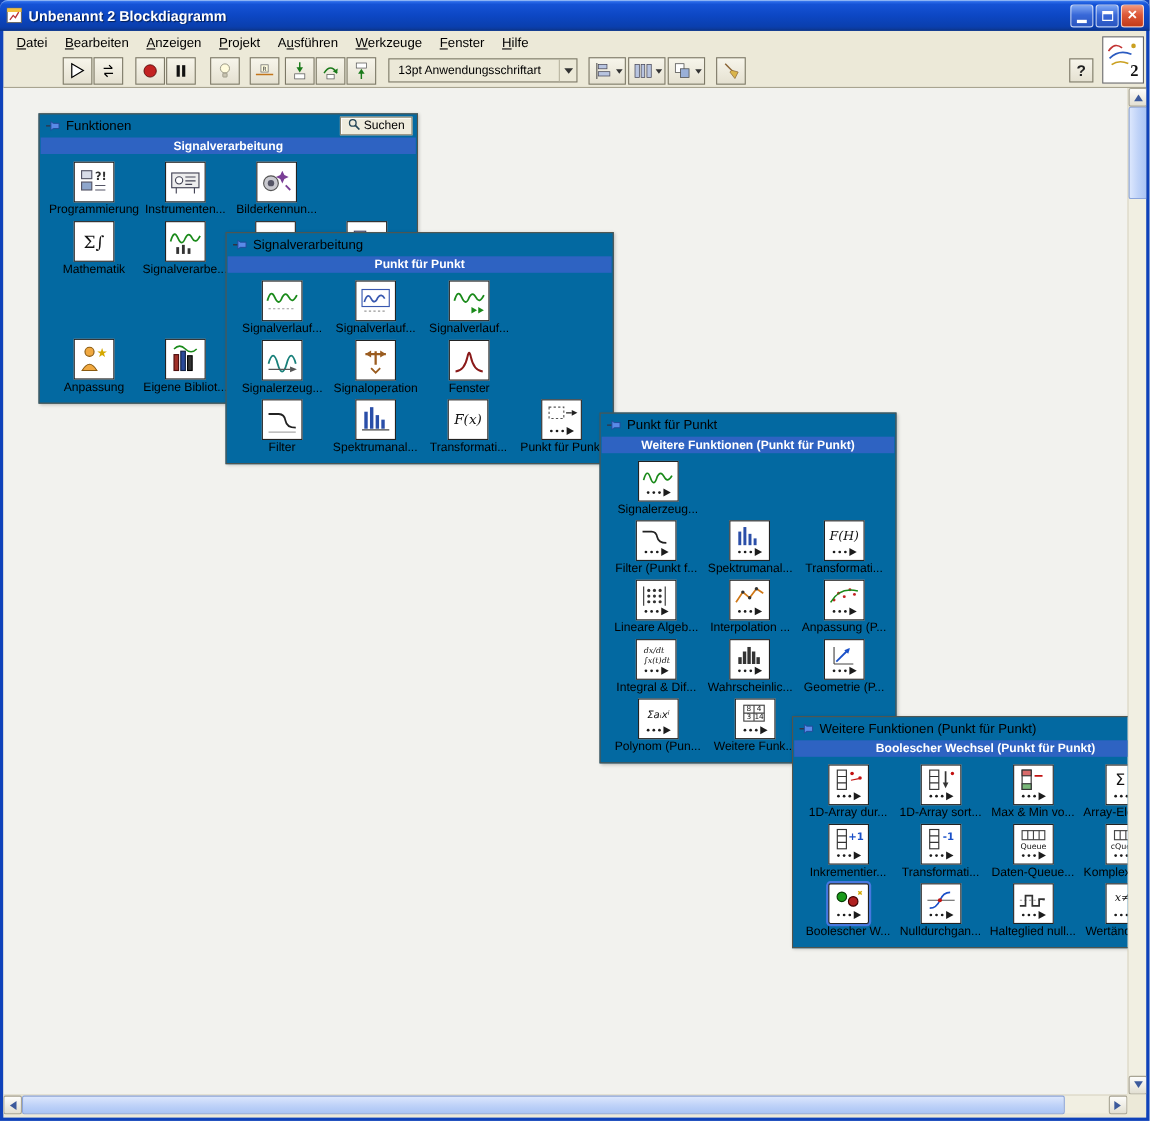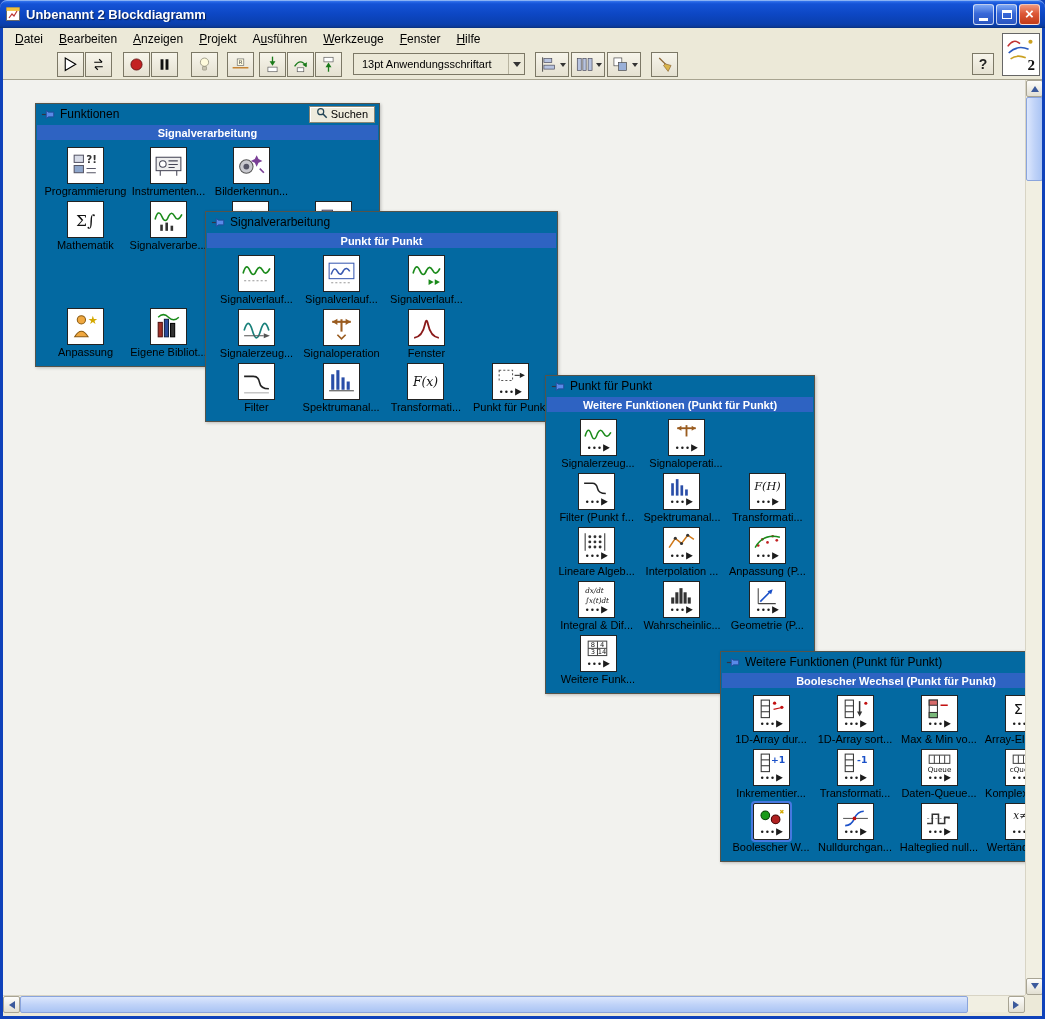--- a/index.html
+++ b/index.html
@@ -520,37 +520,20 @@
                     <g fill="#1c1c1c">
                       <circle cx="7" cy="26" r="1.2"></circle>
                       <circle cx="12" cy="26" r="1.2"></circle>
                       <circle cx="17" cy="26" r="1.2"></circle>
                       <path d="M20.5 22.5 v7 l6.5 -3.5 z"></path>
                     </g>
                   </svg>
                 </span>
                 <span class="pal-label">Signalerzeug...</span>
               </div>
-              <div class="pal-item" style="width:88px">
-                <span class="pal-icon">
-                  <svg viewBox="0 0 32 32">
-                    <path d="M16 4 v11" stroke="#9a5c20" stroke-width="1.8"></path>
-                    <path d="M7 7 h18" stroke="#9a5c20" stroke-width="1.8"></path>
-                    <path d="M7 7 l4 -2.5 v5 z" fill="#9a5c20"></path>
-                    <path d="M25 7 l-4 -2.5 v5 z" fill="#9a5c20"></path>
-                    <g fill="#1c1c1c">
-                      <circle cx="7" cy="26" r="1.2"></circle>
-                      <circle cx="12" cy="26" r="1.2"></circle>
-                      <circle cx="17" cy="26" r="1.2"></circle>
-                      <path d="M20.5 22.5 v7 l6.5 -3.5 z"></path>
-                    </g>
-                  </svg>
-                </span>
-                <span class="pal-label">Signaloperati...</span>
-              </div>
             </div>
             <div class="pal-row">
               <div class="pal-item" style="width:88px">
                 <span class="pal-icon">
                   <svg viewBox="0 0 32 32">
                     <path d="M4 8 h8 q4 0 5 5 q1 5 8 5" fill="none" stroke="#222" stroke-width="1.5"></path>
                     <g fill="#1c1c1c">
                       <circle cx="7" cy="26" r="1.2"></circle>
                       <circle cx="12" cy="26" r="1.2"></circle>
                       <circle cx="17" cy="26" r="1.2"></circle>
@@ -708,20 +691,34 @@
                       <circle cx="12" cy="26" r="1.2"></circle>
                       <circle cx="17" cy="26" r="1.2"></circle>
                       <path d="M20.5 22.5 v7 l6.5 -3.5 z"></path>
                     </g>
                   </svg>
                 </span>
                 <span class="pal-label">Geometrie (P...</span>
               </div>
             </div>
             <div class="pal-row">
+              <div class="pal-item" style="width:88px">
+                <span class="pal-icon">
+                  <svg viewBox="0 0 32 32">
+                    <text x="16" y="15" font-size="9" font-style="italic" text-anchor="middle" fill="#111" font-family="'DejaVu Sans',sans-serif">Σaᵢxⁱ</text>
+                    <g fill="#1c1c1c">
+                      <circle cx="7" cy="26" r="1.2"></circle>
+                      <circle cx="12" cy="26" r="1.2"></circle>
+                      <circle cx="17" cy="26" r="1.2"></circle>
+                      <path d="M20.5 22.5 v7 l6.5 -3.5 z"></path>
+                    </g>
+                  </svg>
+                </span>
+                <span class="pal-label">Polynom (Pun...</span>
+              </div>
               <div class="pal-item" style="width:88px">
                 <span class="pal-icon">
                   <svg viewBox="0 0 32 32">
                     <g stroke="#444" fill="none">
                       <rect x="6" y="4" width="18" height="14"></rect>
                       <line x1="15" y1="4" x2="15" y2="18"></line>
                       <line x1="6" y1="11" x2="24" y2="11"></line>
                     </g>
                     <g font-size="6.5" fill="#111" text-anchor="middle" font-family="'DejaVu Sans',sans-serif">
                       <text x="10.5" y="9.5">8</text>

